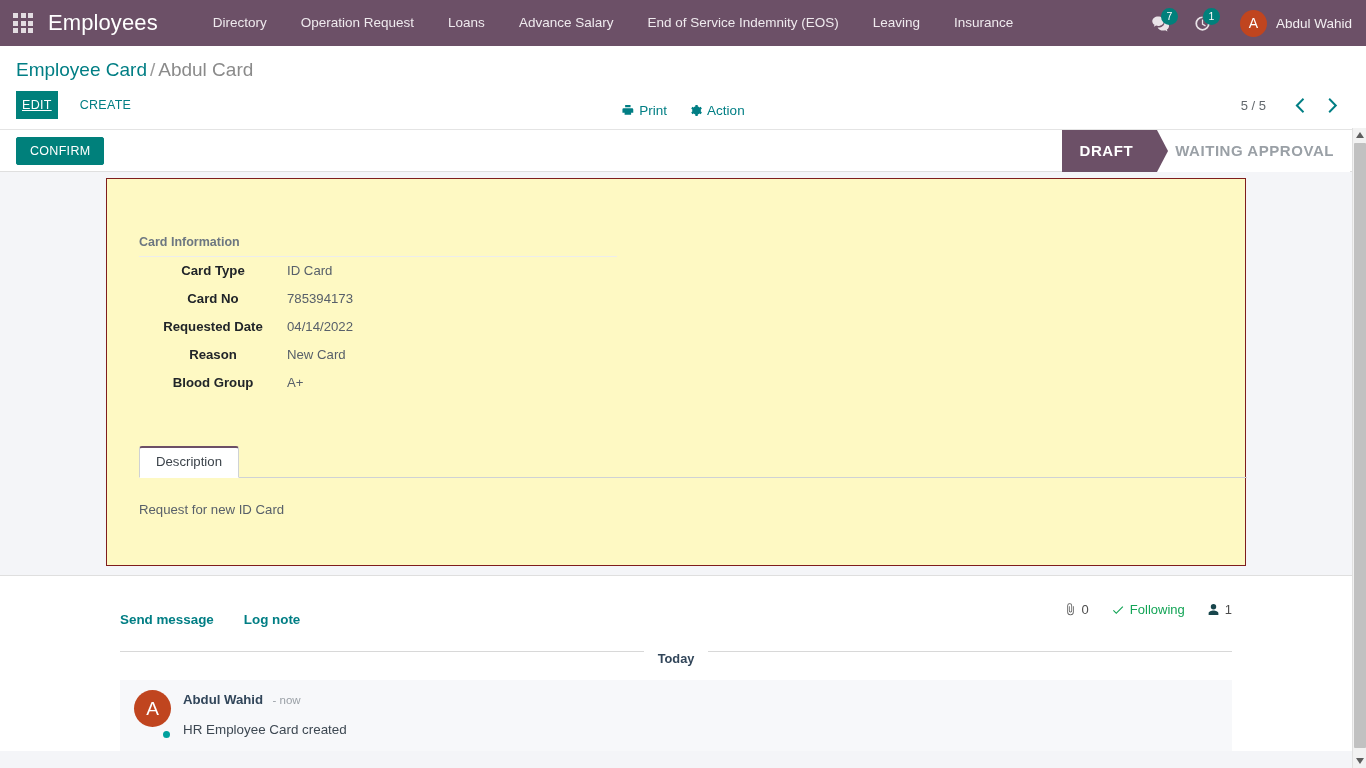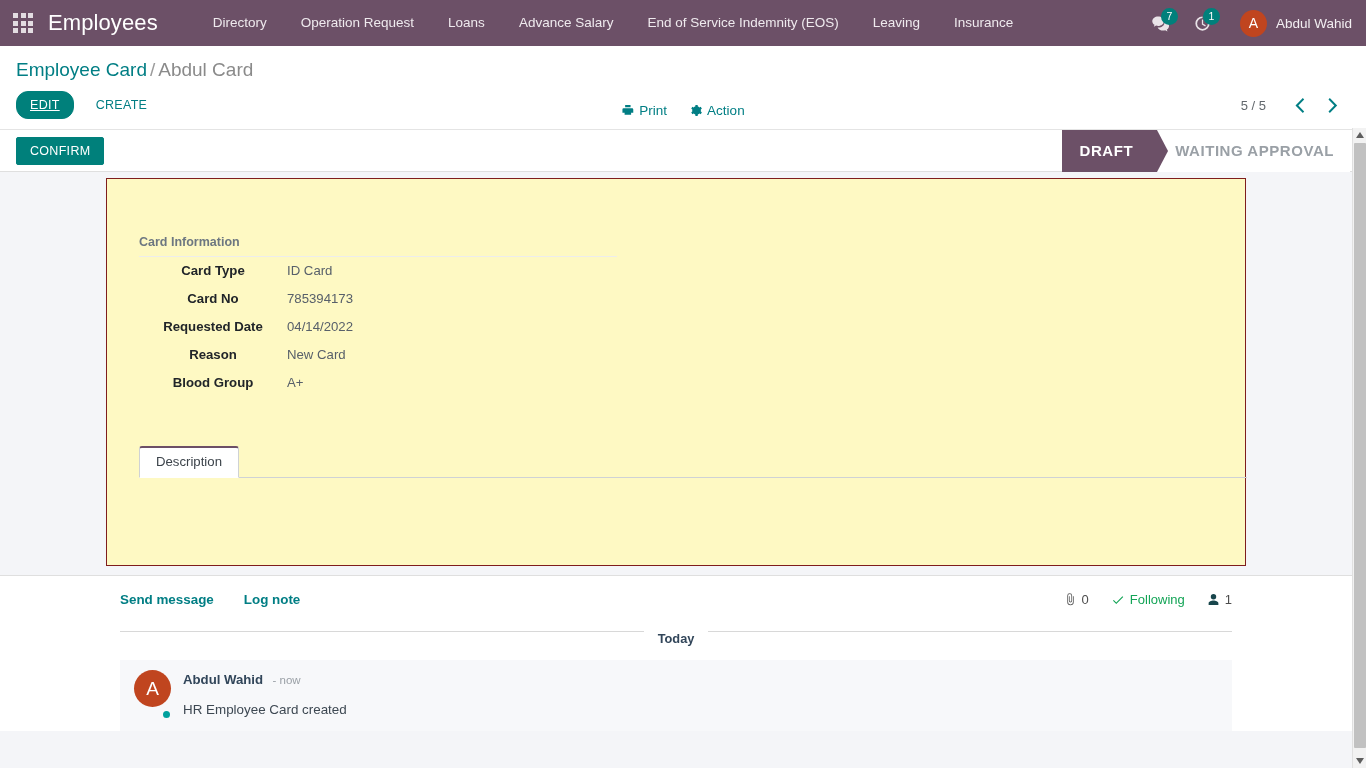--- a/index.html
+++ b/index.html
@@ -126,25 +126,25 @@
     display: flex;
     align-items: center;
     padding-bottom: 10px;
     min-height: 36px;
   }
   .cp-left { display: flex; align-items: center; gap: 0; }
   .btn-primary {
     background: #00807b;
     color: #fff;
     border: 1px solid #00807b;
-    border-radius: 12px;
+    border-radius: 0;
     font-size: 12.5px;
     font-weight: 500;
     letter-spacing: .3px;
-    padding: 6px 13px;
+    padding: 6px 5px;
     cursor: pointer;
     text-transform: uppercase;
     text-decoration: underline;
   }
   .btn-link-plain {
     background: transparent;
     border: 1px solid transparent;
     color: #017e84;
     font-size: 12.5px;
     font-weight: 500;
@@ -336,20 +336,21 @@
   }
   .chatter-btn {
     color: #017e84;
     font-size: 13.4px;
     font-weight: 700;
     background: none;
     border: none;
     padding: 0;
     margin-right: 30px;
     cursor: pointer;
+    margin-top: 20px;
   }
   .chatter-right {
     margin-left: auto;
     display: flex;
     align-items: center;
     gap: 22px;
   }
   .ch-stat {
     display: flex;
     align-items: center;
@@ -563,20 +564,21 @@
         <div class="field-row">
           <div class="field-label">Blood Group</div>
           <div class="field-value">A+</div>
         </div>
       </div>
 
       <div class="notebook">
         <div class="nb-tabs">
           <div class="nb-tab">Description</div>
         </div>
+        <div class="nb-page">Request for new ID Card</div>
       </div>
 
     </div>
   </div>
 
   <div class="chatter">
     <div class="chatter-topbar">
       <button class="chatter-btn">Send message</button>
       <button class="chatter-btn">Log note</button>
 

